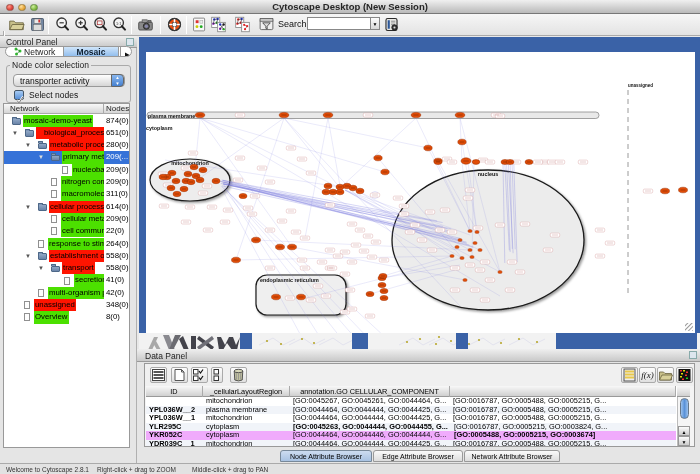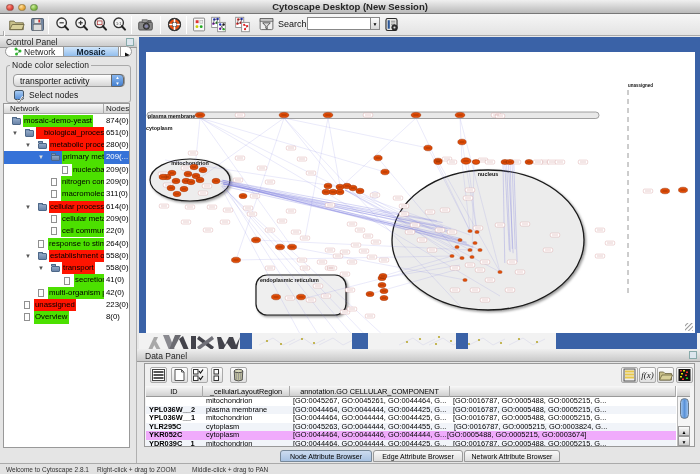--- a/index.html
+++ b/index.html
@@ -234,21 +234,21 @@
             <span style="position:absolute;left:102px;top:0;color:#000">41(0)</span>
           </div>
           <div style="position:absolute;left:0;top:182.7px;width:126px;height:12.3px;font-size:7.8px;line-height:12.3px;white-space:nowrap">
             <span style="position:absolute;left:34px;top:2.2px;width:6px;height:8px;background:#fdfdfd;border:0.5px solid #909090"></span>
             <span style="position:absolute;left:44px;top:0;background:#4ce000;color:#000;padding:0 1px;height:12.3px;max-width:56px;overflow:hidden;display:inline-block">multi-organism pro</span>
             <span style="position:absolute;left:102px;top:0;color:#000">42(0)</span>
           </div>
           <div style="position:absolute;left:0;top:195.0px;width:126px;height:12.3px;font-size:7.8px;line-height:12.3px;white-space:nowrap">
             <span style="position:absolute;left:20px;top:2.2px;width:6px;height:8px;background:#fdfdfd;border:0.5px solid #909090"></span>
             <span style="position:absolute;left:30px;top:0;background:#ff1400;color:#000;padding:0 1px;height:12.3px;max-width:70px;overflow:hidden;display:inline-block">unassigned</span>
-            <span style="position:absolute;left:102px;top:0;color:#000">223(0)</span>
+            <span style="position:absolute;left:102px;top:0;color:#000">348(0)</span>
           </div>
           <div style="position:absolute;left:0;top:207.3px;width:126px;height:12.3px;font-size:7.8px;line-height:12.3px;white-space:nowrap">
             <span style="position:absolute;left:20px;top:2.2px;width:6px;height:8px;background:#fdfdfd;border:0.5px solid #909090"></span>
             <span style="position:absolute;left:30px;top:0;background:#4ce000;color:#000;padding:0 1px;height:12.3px;max-width:70px;overflow:hidden;display:inline-block">Overview</span>
             <span style="position:absolute;left:102px;top:0;color:#000">8(0)</span>
           </div>
         </div>
   </div>
 </div>
 
@@ -805,28 +805,28 @@
           </div>
           <div style="position:absolute;left:0;top:28.200000000000003px;width:530px;height:8.6px;background:#ffffff;font-size:7.4px;line-height:8.6px;white-space:nowrap">
             <div style="position:absolute;left:3px;top:0;width:53px;overflow:hidden;font-weight:bold">YPL036W__1</div>
             <div style="position:absolute;left:60px;top:0;width:83px;overflow:hidden;font-weight:normal">mitochondrion</div>
             <div style="position:absolute;left:147px;top:0;width:156px;overflow:hidden;font-weight:normal">[GO:0044464, GO:0044444, GO:0044425, G...</div>
             <div style="position:absolute;left:307px;top:0;width:170px;overflow:hidden;font-weight:normal">[GO:0016787, GO:0005488, GO:0005215, G...</div>
           </div>
           <div style="position:absolute;left:0;top:36.800000000000004px;width:530px;height:8.6px;background:#f1f4f9;font-size:7.4px;line-height:8.6px;white-space:nowrap">
             <div style="position:absolute;left:3px;top:0;width:53px;overflow:hidden;font-weight:bold">YLR295C</div>
             <div style="position:absolute;left:60px;top:0;width:83px;overflow:hidden;font-weight:normal">cytoplasm</div>
-            <div style="position:absolute;left:147px;top:0;width:156px;overflow:hidden;font-weight:normal">[GO:0045263, GO:0044444, GO:0044455, G...</div>
+            <div style="position:absolute;left:147px;top:0;width:156px;overflow:hidden;font-weight:bold">[GO:0045263, GO:0044444, GO:0044455, G...</div>
             <div style="position:absolute;left:308px;top:0;width:170px;overflow:hidden;font-weight:normal">[GO:0016787, GO:0005215, GO:0003824, G...</div>
           </div>
           <div style="position:absolute;left:0;top:45.400000000000006px;width:530px;height:8.6px;background:#f0abfc;font-size:7.4px;line-height:8.6px;white-space:nowrap">
             <div style="position:absolute;left:3px;top:0;width:53px;overflow:hidden;font-weight:bold">YKR052C</div>
             <div style="position:absolute;left:60px;top:0;width:83px;overflow:hidden;font-weight:normal">cytoplasm</div>
             <div style="position:absolute;left:147px;top:0;width:156px;overflow:hidden;font-weight:normal">[GO:0044464, GO:0044446, GO:0044444, G...</div>
-            <div style="position:absolute;left:301px;top:0;width:170px;overflow:hidden;font-weight:normal">[GO:0005488, GO:0005215, GO:0003674]</div>
+            <div style="position:absolute;left:308px;top:0;width:170px;overflow:hidden;font-weight:bold">[GO:0005488, GO:0005215, GO:0003674]</div>
           </div>
           <div style="position:absolute;left:0;top:54.00000000000001px;width:530px;height:8.6px;background:#f1f4f9;font-size:7.4px;line-height:8.6px;white-space:nowrap">
             <div style="position:absolute;left:3px;top:0;width:53px;overflow:hidden;font-weight:bold">YDR039C__1</div>
             <div style="position:absolute;left:60px;top:0;width:83px;overflow:hidden;font-weight:normal">mitochondrion</div>
             <div style="position:absolute;left:147px;top:0;width:156px;overflow:hidden;font-weight:normal">[GO:0044464, GO:0044444, GO:0044425, G...</div>
             <div style="position:absolute;left:307px;top:0;width:170px;overflow:hidden;font-weight:normal">[GO:0016787, GO:0005488, GO:0005215, G...</div>
           </div>
         </div>
     <div class="abs" style="left:532px;top:22px;width:13px;height:11px;background:linear-gradient(#f8f8f8,#d0d0d0);border-bottom:1px solid #999"></div>
     <div class="abs" style="left:532px;top:33px;width:13px;height:49px;background:#f5f5f5;border-left:1px solid #bbb">

